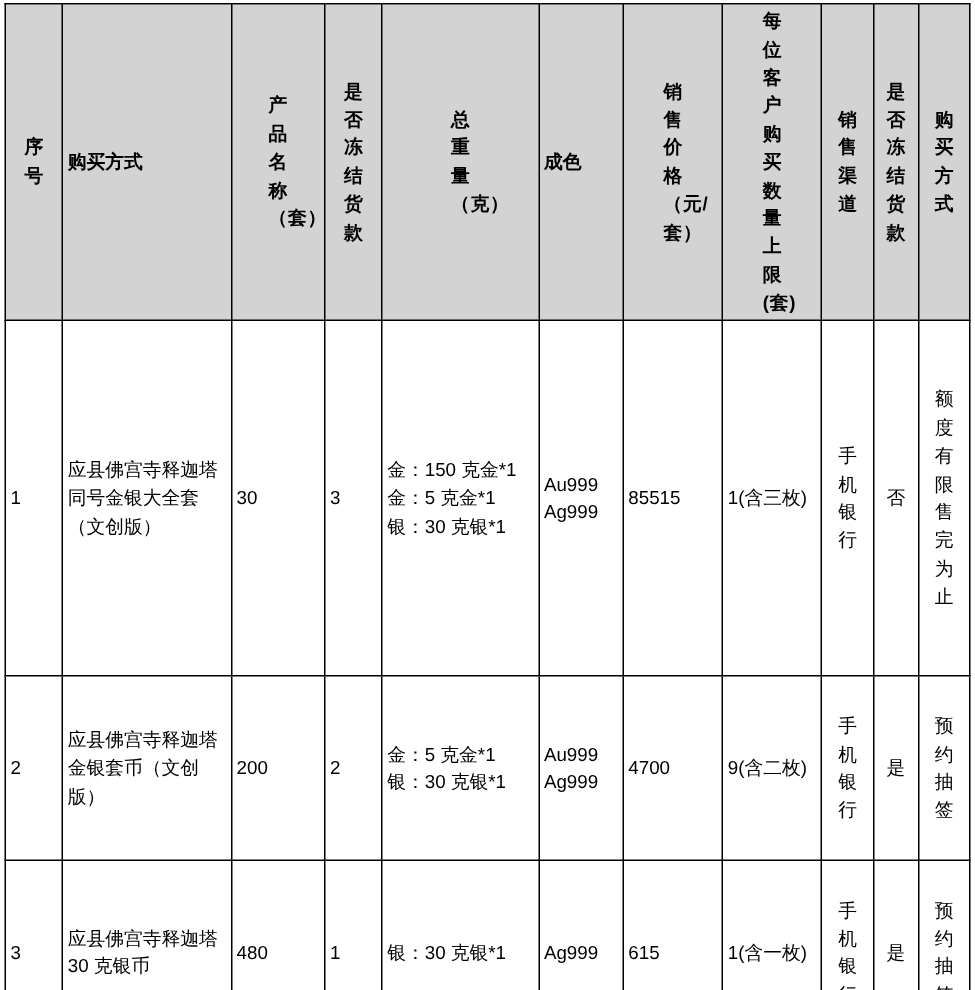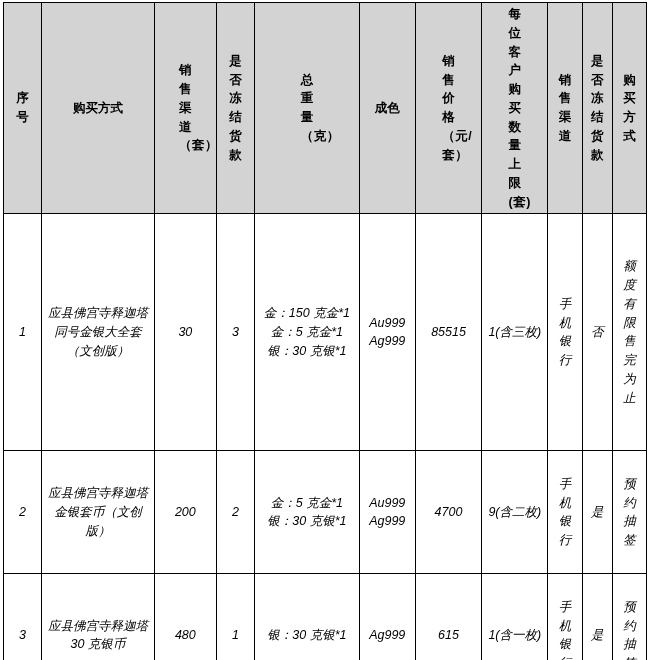--- a/index.html
+++ b/index.html
@@ -24,42 +24,41 @@
     table-layout: fixed;
     width: 644px;
     margin: 2px 0 0 3px;
   }
   table.product-table th,
   table.product-table td {
     border: 1px solid #000000;
     padding: 2px 3px;
     font-size: 12.5px;
     line-height: 1.5;
-    text-align: center;
+    text-align: left;
     vertical-align: middle;
     word-break: break-all;
   }
   thead th {
     background: #d3d3d3;
     font-weight: bold;
     height: 168px;
   }
   
   .vert {
     width: 1em;
     margin: 0 auto;
     letter-spacing: 0.5px;
   }
   .hdr-narrow {
     padding-left: 1px;
     padding-right: 1px;
   }
   tbody td {
     height: 232px;
-    font-style: italic;
   }
   tbody tr.row-2 td, tbody tr.row-3 td {
     height: 118px;
   }
   .col-no      { width: 38px; }
   .col-name    { width: 112px; }
   .col-quota   { width: 62px; }
   .col-count   { width: 38px; }
   .col-weight  { width: 104px; }
   .col-fineness{ width: 56px; }
@@ -106,21 +105,21 @@
     </colgroup>
     <thead>
       <tr>
         <th class="hdr-narrow">
           <div class="vert">序号</div>
         </th>
         <th>
           <span>购买方式</span>
         </th>
         <th class="hdr-narrow">
-          <div class="vert">销售渠道（套）</div>
+          <div class="vert">产品名称（套）</div>
         </th>
         <th class="hdr-narrow">
           <div class="vert">是否冻结货款</div>
         </th>
         <th>
           <div class="vert">总重量（克）</div>
         </th>
         <th>
           <span>成色</span>
         </th>

